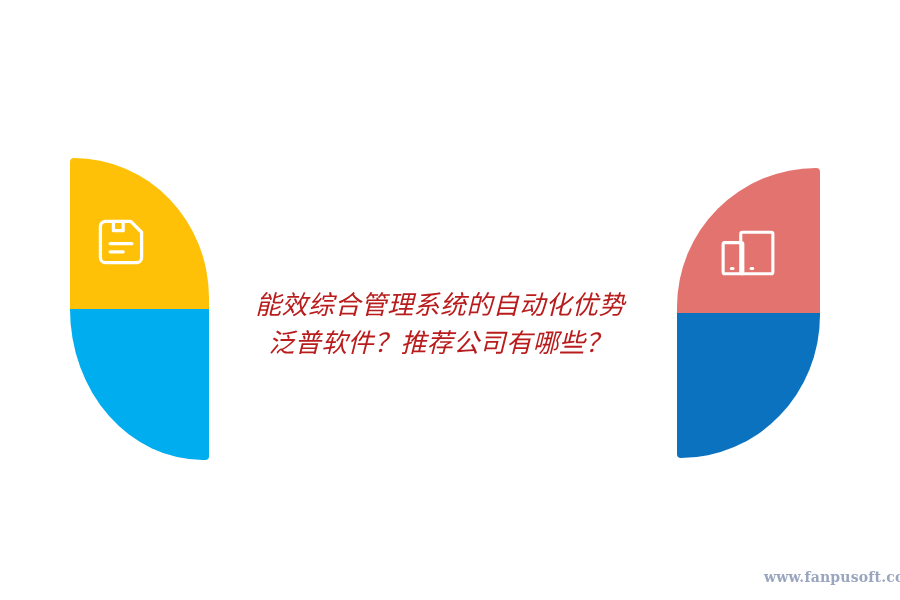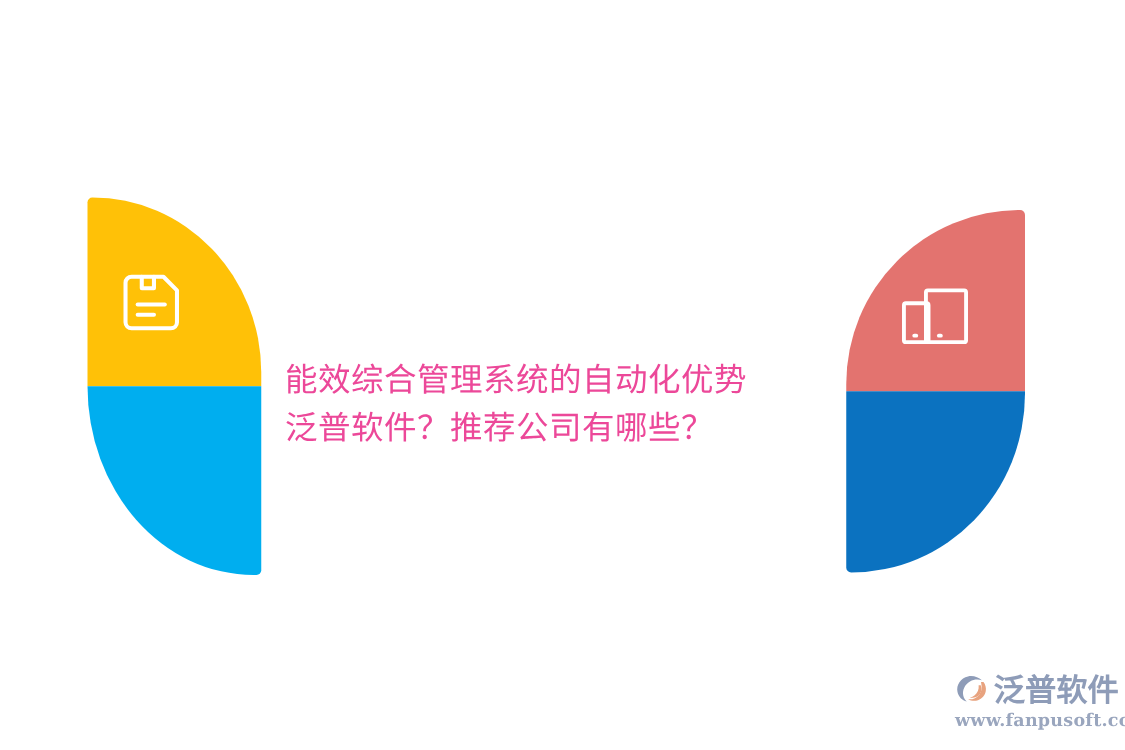--- a/index.html
+++ b/index.html
@@ -89,27 +89,28 @@
   #icon-chat-lock   { left: 48px;  top: 181px; width: 60px; height: 54px; }
   #icon-devices     { left: 42px;  top: 60px;  width: 58px; height: 50px; }
   #icon-document    { left: 42px;  top: 180px; width: 52px; height: 56px; }
 
   
   #headline {
     position: absolute;
     left: 228px;
     top: 286px;
     width: 424px;
-    text-align: left;
+    text-align: center;
     font-family: "DejaVu Serif", "Liberation Serif", serif;
     font-size: 26px;
     line-height: 38px;
     letter-spacing: 0.4px;
-    color: #ec4899;
+    color: #b91c1c;
     white-space: nowrap;
+    font-style: italic;
   }
   #headline .hl-line {
     display: block;
   }
 
   
   #watermark {
     position: absolute;
     left: 762px;
     top: 536px;
@@ -209,26 +210,16 @@
       </span>
     </div>
   </div>
 
   <div id="headline">
     <span class="hl-line">能效综合管理系统的自动化优势</span>
     <span class="hl-line">泛普软件？推荐公司有哪些？</span>
   </div>
 
   <div id="watermark">
-    <div id="wm-row">
-      <span id="wm-mark">
-        <svg viewBox="0 0 30 30" fill="none" aria-hidden="true">
-          <path d="M23.5 6.2C20.6 5.2 17 5.4 14 7.1c-4.2 2.4-6.3 7-5.4 11.2.4 1.9 1.4 3.6 2.8 4.9-3.7-1-6.6-3.9-7.4-7.7C2.8 9.9 6.6 4.4 12.4 3.1c4.1-.9 8.3.6 11.1 3.1z" fill="#8e9cb8"></path>
-          <path d="M24.8 7.6c1.6 2.1 2.3 4.8 1.8 7.4-.6 3.3-3 6-6.2 7.1-2.6.9-5.5.6-7.9-.7 3.4.4 6.8-1 8.9-3.7 1.8-2.3 2.4-5.3 1.7-8.1-.1-.7-.2-1.3-.3-2z" fill="#e8a37f"></path>
-          <path d="M22.6 10.2c1.2 2.6.7 5.7-1.3 7.8-1.9 2-4.8 2.7-7.4 1.9 2.9-.5 5.3-2.5 6.4-5.2.6-1.5.8-3.1.6-4.6z" fill="#e8a37f"></path>
-        </svg>
-      </span>
-      <span id="wm-name">泛普软件</span>
-    </div>
     <div id="wm-url">www.fanpusoft.com</div>
   </div>
 
 </div>
 
 </body></html>

